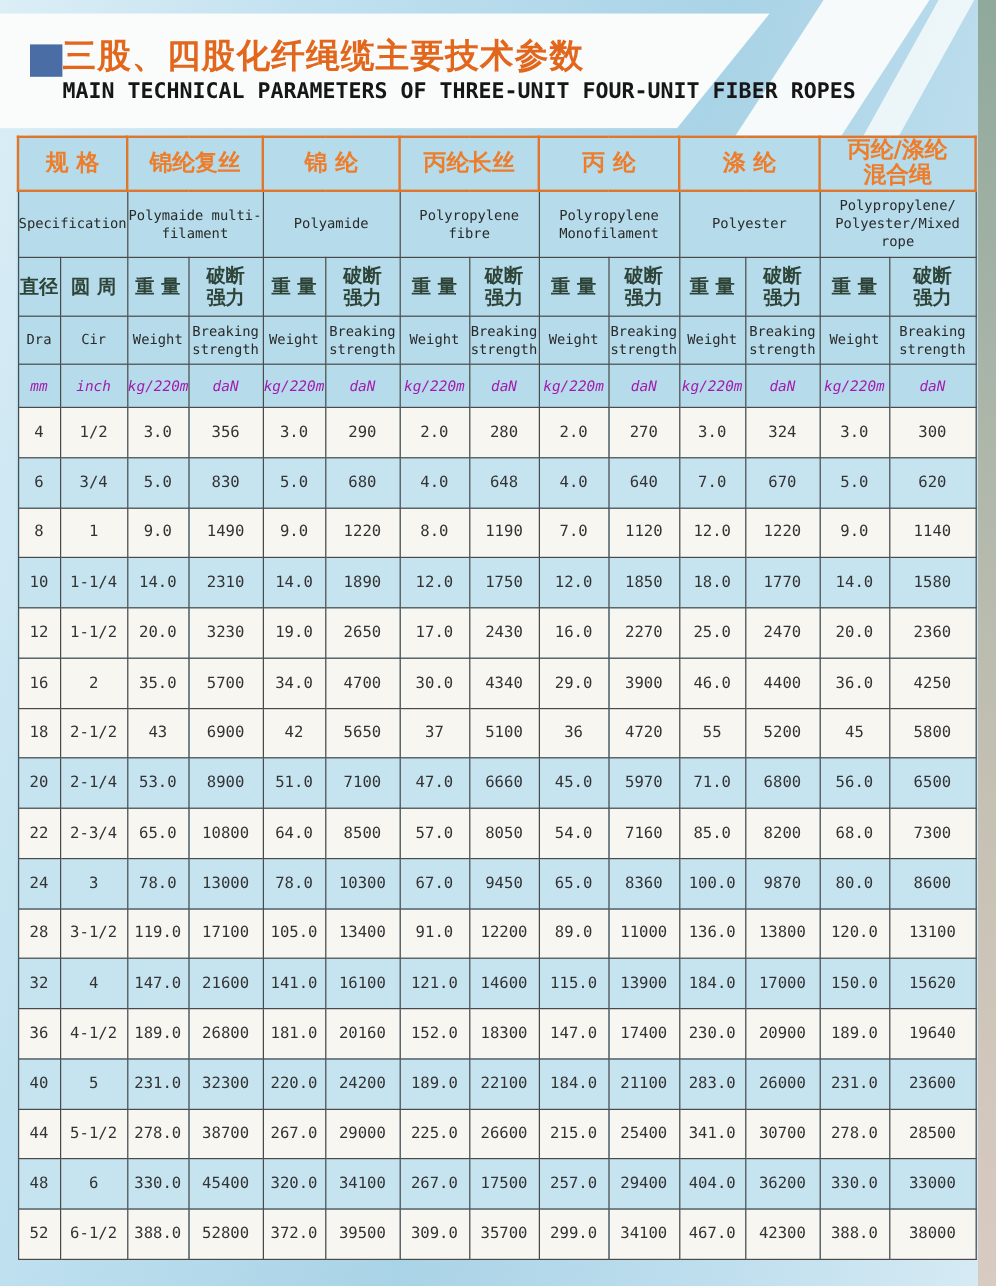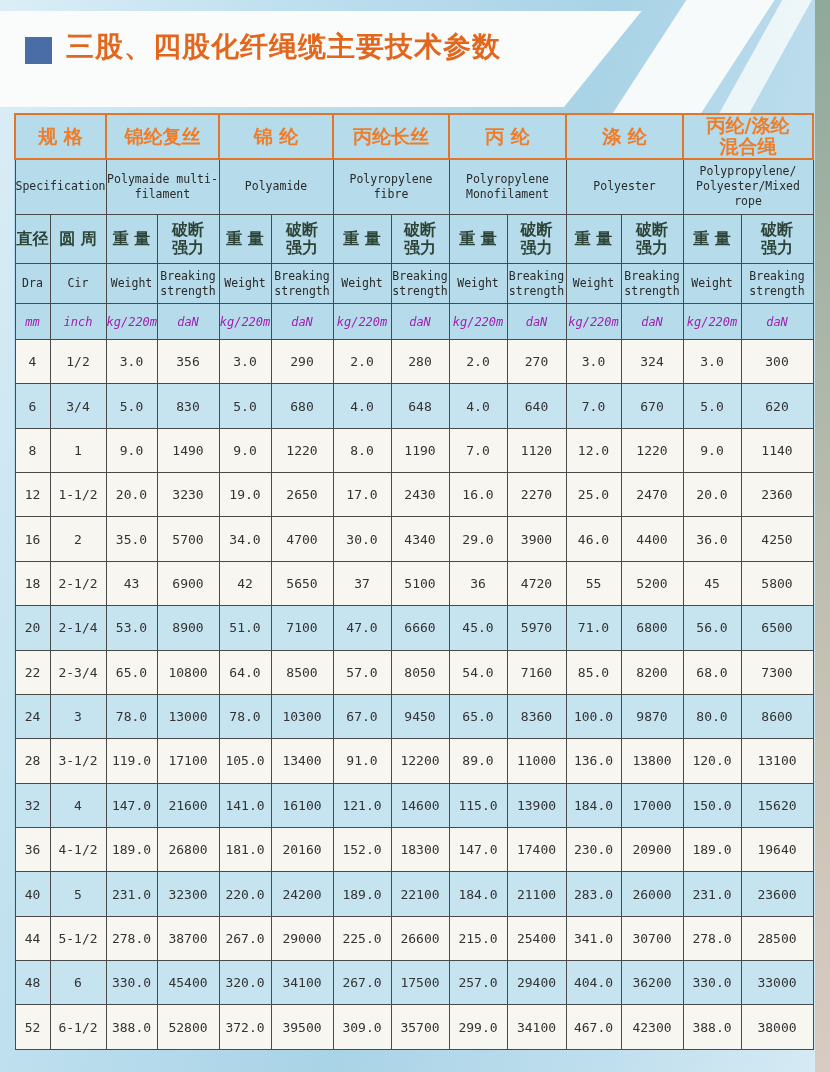--- a/index.html
+++ b/index.html
@@ -21,21 +21,21 @@
   .stripe-a { top:-40px; left:648px; width:74px; height:220px; transform:rotate(33deg); }
   .stripe-b { top:-50px; left:748px; width:26px; height:230px; transform:rotate(29deg); opacity:.85; }
   .edge-strip {
     position:absolute; right:0; top:0; width:15px; height:1072px;
     background: linear-gradient(#8fa99b 0%, #a9b5a8 30%, #c3c0b2 60%, #d2c7bc 85%, #d8cbc2 100%);
   }
 
   
   .title-block { position:absolute; left:25px; top:31px; display:flex; align-items:flex-start; }
   .title-square { width:27px; height:27px; background:#4b6da6; margin-top:6px; flex:0 0 auto; }
-  .title-texts { margin-left:14px; }
+  .title-texts { }
   .title-cn {
     font-size:28px; font-weight:bold; color:#e2661c; letter-spacing:1px;
     font-family:"DejaVu Sans", sans-serif; line-height:1.15;
   }
   .title-en {
     font-size:18px; font-weight:bold; color:#161616; margin-top:3px;
     font-family:"DejaVu Sans Mono", monospace; letter-spacing:0;
     white-space:nowrap;
   }
 
@@ -84,20 +84,21 @@
 
   <div class="top-white-band"></div>
   <div class="bg-stripe stripe-a"></div>
   <div class="bg-stripe stripe-b"></div>
   <div class="edge-strip"></div>
 
   <div class="title-block">
     <span class="title-square"></span>
     <div class="title-texts">
       <div class="title-cn">三股、四股化纤绳缆主要技术参数</div>
+      <div class="title-en">MAIN TECHNICAL PARAMETERS OF THREE-UNIT FOUR-UNIT FIBER ROPES</div>
     </div>
   </div>
 
   <table class="spec-table">
     <colgroup>
       <col style="width:35px">
         <col style="width:56px">
       <col style="width:51px">
         <col style="width:62px">
       <col style="width:52px">
@@ -239,20 +240,36 @@
           <td>1220</td>
           <td>8.0</td>
           <td>1190</td>
           <td>7.0</td>
           <td>1120</td>
           <td>12.0</td>
           <td>1220</td>
           <td>9.0</td>
           <td>1140</td>
         </tr>
+        <tr class="shaded">
+          <td>10</td>
+          <td>1-1/4</td>
+          <td>14.0</td>
+          <td>2310</td>
+          <td>14.0</td>
+          <td>1890</td>
+          <td>12.0</td>
+          <td>1750</td>
+          <td>12.0</td>
+          <td>1850</td>
+          <td>18.0</td>
+          <td>1770</td>
+          <td>14.0</td>
+          <td>1580</td>
+        </tr>
         <tr>
           <td>12</td>
           <td>1-1/2</td>
           <td>20.0</td>
           <td>3230</td>
           <td>19.0</td>
           <td>2650</td>
           <td>17.0</td>
           <td>2430</td>
           <td>16.0</td>

